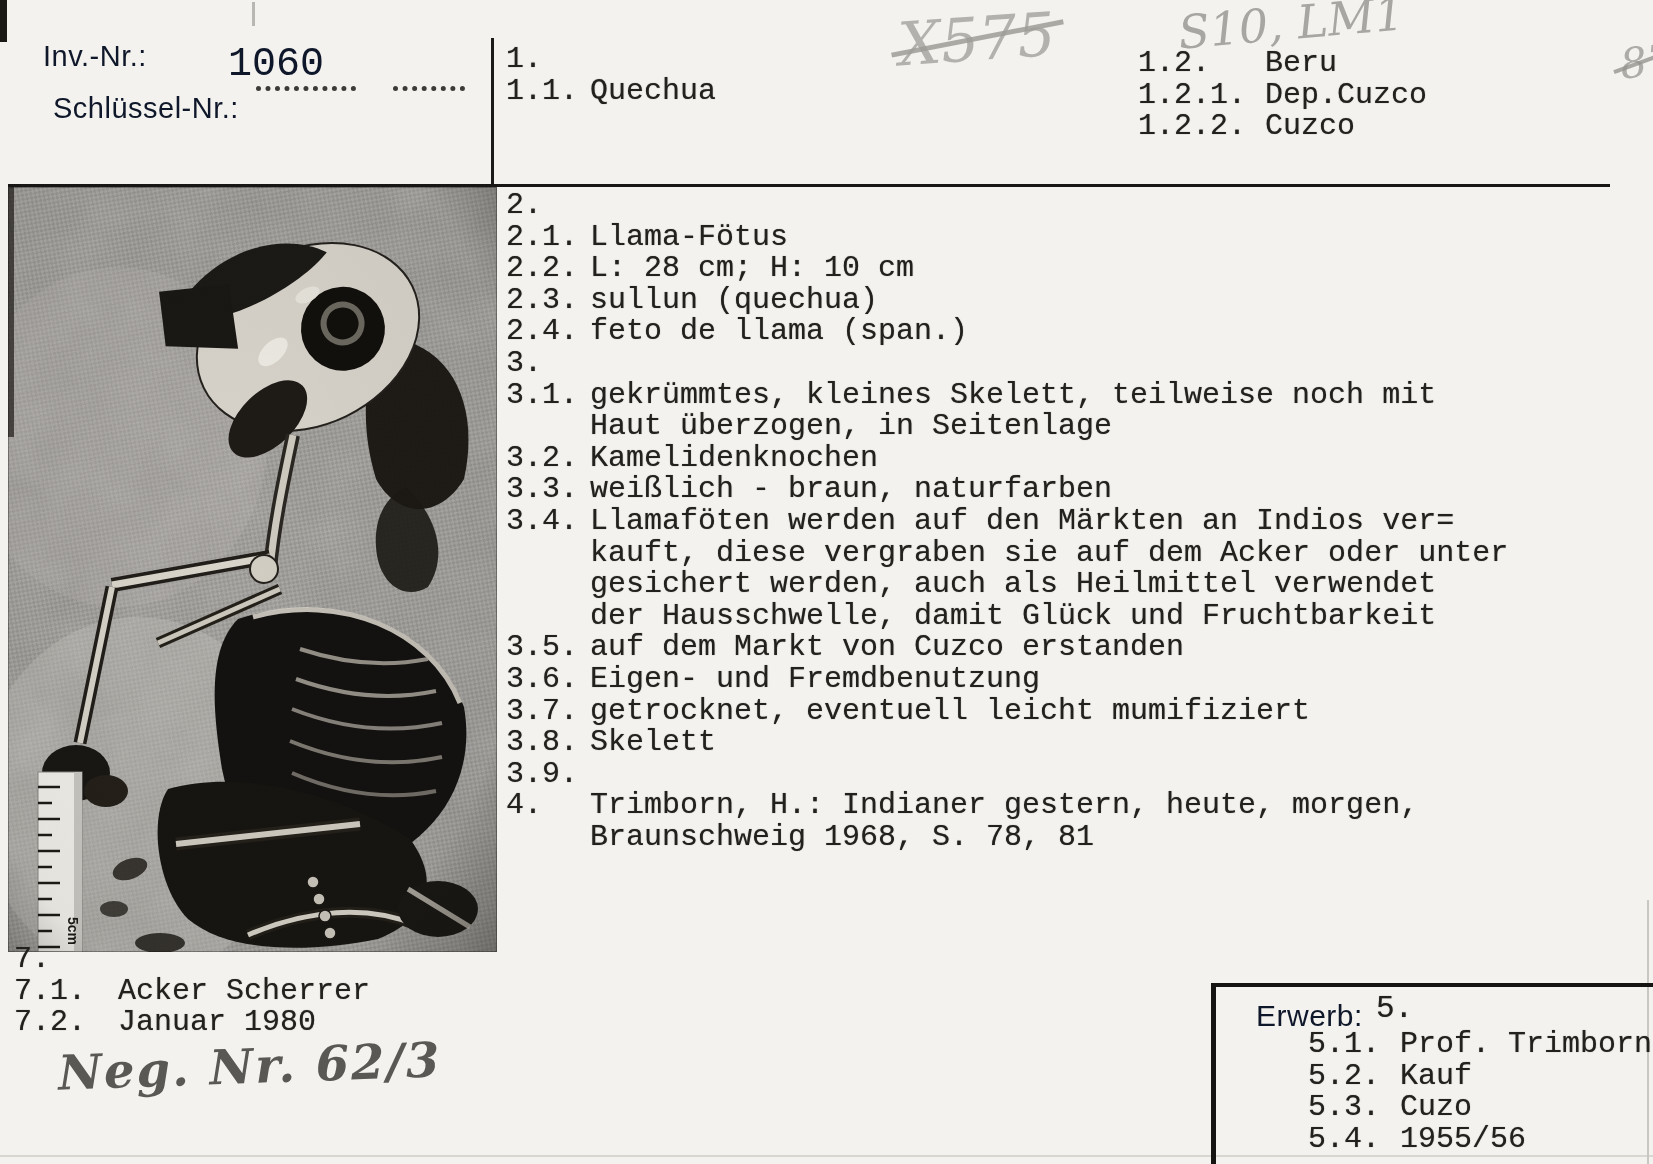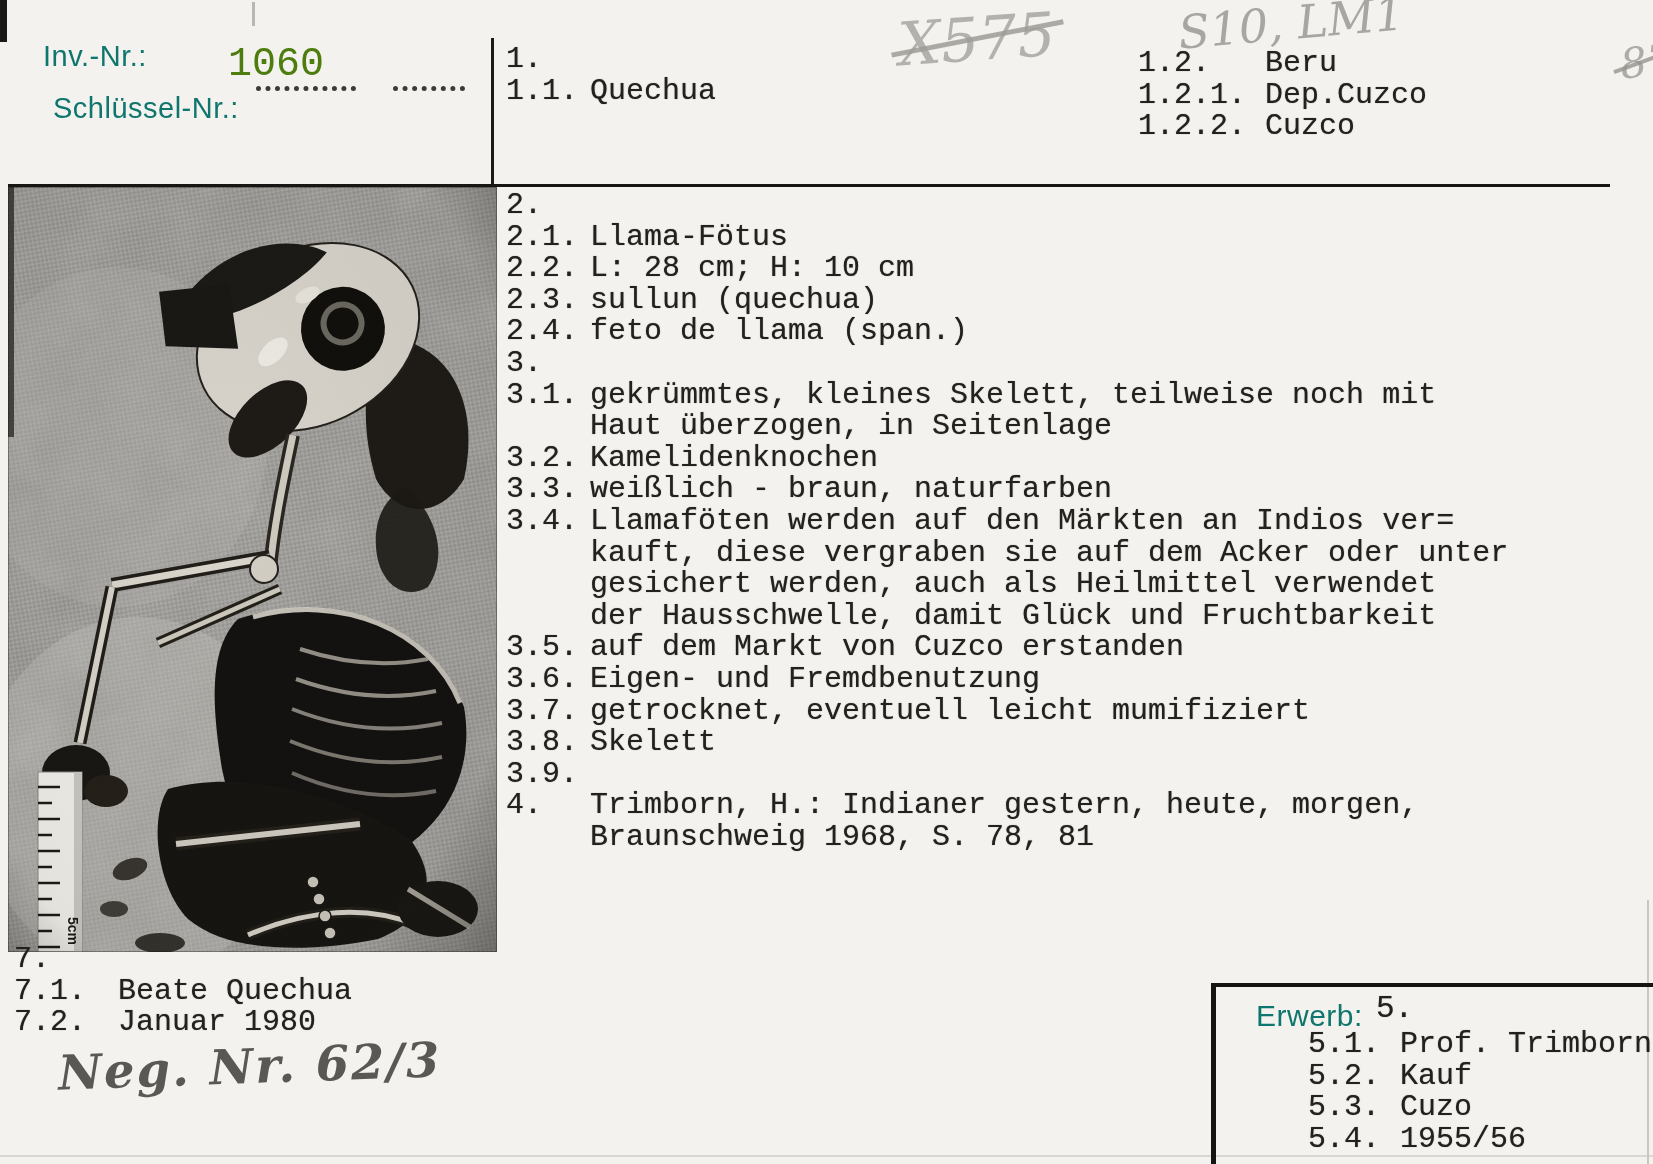--- a/index.html
+++ b/index.html
@@ -15,21 +15,21 @@
   .tnum{flex:0 0 auto;}
   .ttxt{flex:0 0 auto;}
   
   .tw30 .trow{font-size:30px;line-height:31.6px;}
   #col-main .tnum{width:84px;}
   #col-topleft .tnum{width:84px;}
   #col-topright .tnum{width:127px;}
   #col-bottomleft .tnum{width:104px;}
   #col-erwerb .tnum{width:92px;}
   .abs{position:absolute;}
-  .formlabel{font-size:29px;letter-spacing:.5px;color:#0f766e;font-weight:500;}
+  .formlabel{font-size:29px;letter-spacing:.5px;color:#0f172a;font-weight:500;}
   .pencil{font-family:"DejaVu Serif",serif;font-style:italic;font-weight:400;}
   .strike{position:relative;display:inline-block;}
   .strike::after{content:"";position:absolute;left:-8px;right:-10px;top:46%;
     border-top:5px solid rgba(158,156,151,.85);transform:rotate(-7deg);}
   .strike2::after{border-top:4px solid rgba(150,148,143,.8);transform:rotate(-14deg);top:42%;}
   .hrule{background:#181614;height:3px;}
   .vrule{background:#1b1a18;width:3px;}
   .dotted{height:0;border-bottom:5px dotted #3d3b38;}
   .ebox{border-top:4px solid #151413;border-left:5px solid #151413;}
   .artifact{background:#1a1916;}
@@ -40,21 +40,21 @@
 <div class="card">
 
   
   <div class="abs artifact" style="left:0;top:0;width:7px;height:42px;"></div>
   <div class="abs" style="left:252px;top:2px;width:3px;height:24px;background:#b9b7b2;"></div>
   <div class="abs" style="left:0;top:1155px;width:1653px;height:2px;background:#d9d7d2;"></div>
   <div class="abs" style="left:1647px;top:900px;width:2px;height:264px;background:#c9c7c2;"></div>
 
   
   <div class="abs formlabel" style="left:43px;top:40px;">Inv.-Nr.:</div>
-  <div class="abs mono" style="left:228px;top:42px;font-size:40px;color:#4d7c0f;text-shadow:none;">1060</div>
+  <div class="abs mono" style="left:228px;top:42px;font-size:40px;color:#0f172a;text-shadow:none;">1060</div>
   <div class="abs dotted" style="left:256px;top:86px;width:100px;"></div>
   <div class="abs dotted" style="left:393px;top:86px;width:72px;"></div>
   <div class="abs formlabel" style="left:53px;top:92px;">Schlüssel-Nr.:</div>
 
   
   <div class="abs pencil strike" style="left:898px;top:4px;font-size:60px;color:#b3b1ad;transform:rotate(-4deg);">X575</div>
   <div class="abs pencil" style="left:1178px;top:-4px;font-size:46px;color:#a8a6a2;transform:rotate(-5deg);">S10, LM1</div>
   <div class="abs pencil strike strike2" style="left:1458px;top:20px;font-size:42px;color:#aeaca8;transform:rotate(-6deg);">87</div>
 
   
@@ -202,21 +202,21 @@
       <div class="trow"><span class="tnum">3.7.</span><span class="ttxt">getrocknet, eventuell leicht mumifiziert</span></div>
       <div class="trow"><span class="tnum">3.8.</span><span class="ttxt">Skelett</span></div>
       <div class="trow"><span class="tnum">3.9.</span><span class="ttxt"></span></div>
       <div class="trow"><span class="tnum">4.</span><span class="ttxt">Trimborn, H.: Indianer gestern, heute, morgen,</span></div>
       <div class="trow"><span class="tnum"></span><span class="ttxt">Braunschweig 1968, S. 78, 81</span></div>
     </div>
 
   
   <div id="col-bottomleft" class="abs tw30 mono" style="left:14px;top:944px;">
       <div class="trow"><span class="tnum">7.</span><span class="ttxt"></span></div>
-      <div class="trow"><span class="tnum">7.1.</span><span class="ttxt">Beate Quechua</span></div>
+      <div class="trow"><span class="tnum">7.1.</span><span class="ttxt">Acker Scherrer</span></div>
       <div class="trow"><span class="tnum">7.2.</span><span class="ttxt">Januar 1980</span></div>
     </div>
   <div class="abs pencil" style="left:58px;top:1038px;font-size:48px;font-weight:bold;color:#5a5855;transform:rotate(-2deg);letter-spacing:2px;">Neg. Nr. 62/3</div>
 
   
   <div class="abs ebox" style="left:1211px;top:983px;width:442px;height:181px;">
     <div class="abs formlabel" style="left:40px;top:12px;font-size:30px;">Erwerb:</div>
     <div class="abs mono" style="left:160px;top:4px;font-size:31px;">5.</div>
     <div id="col-erwerb" class="abs tw30 mono" style="left:52px;top:42px;margin-left:40px;">
         <div class="trow"><span class="tnum">5.1.</span><span class="ttxt">Prof. Trimborn</span></div>

